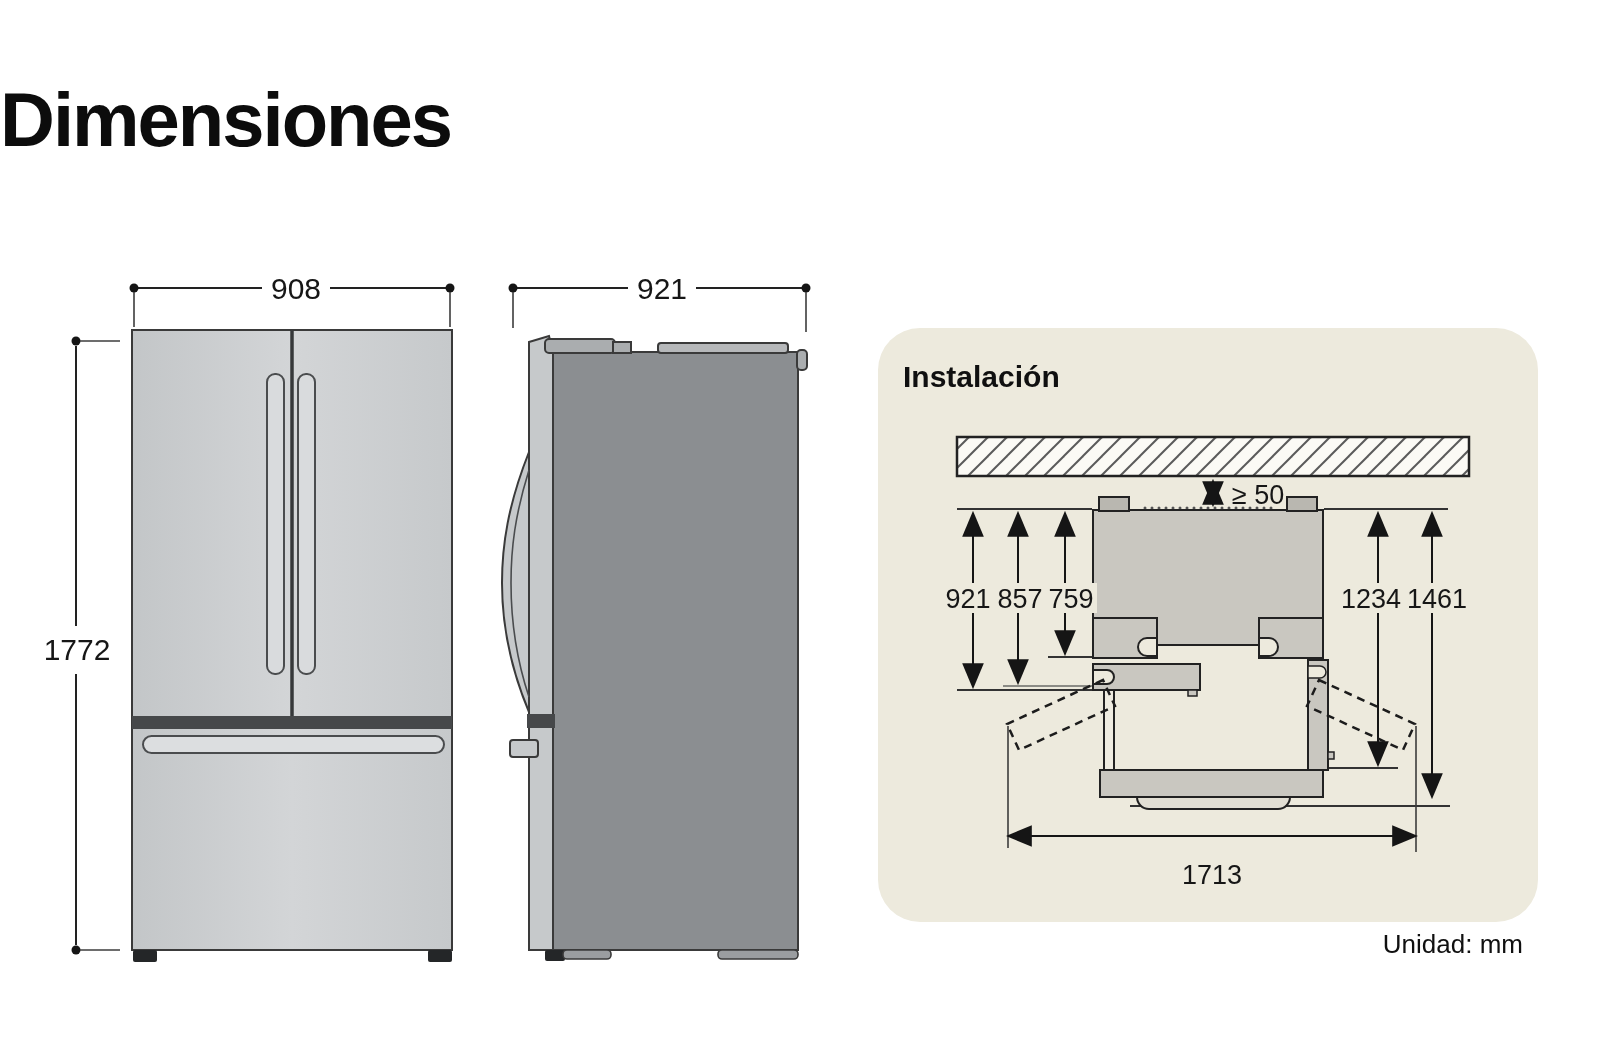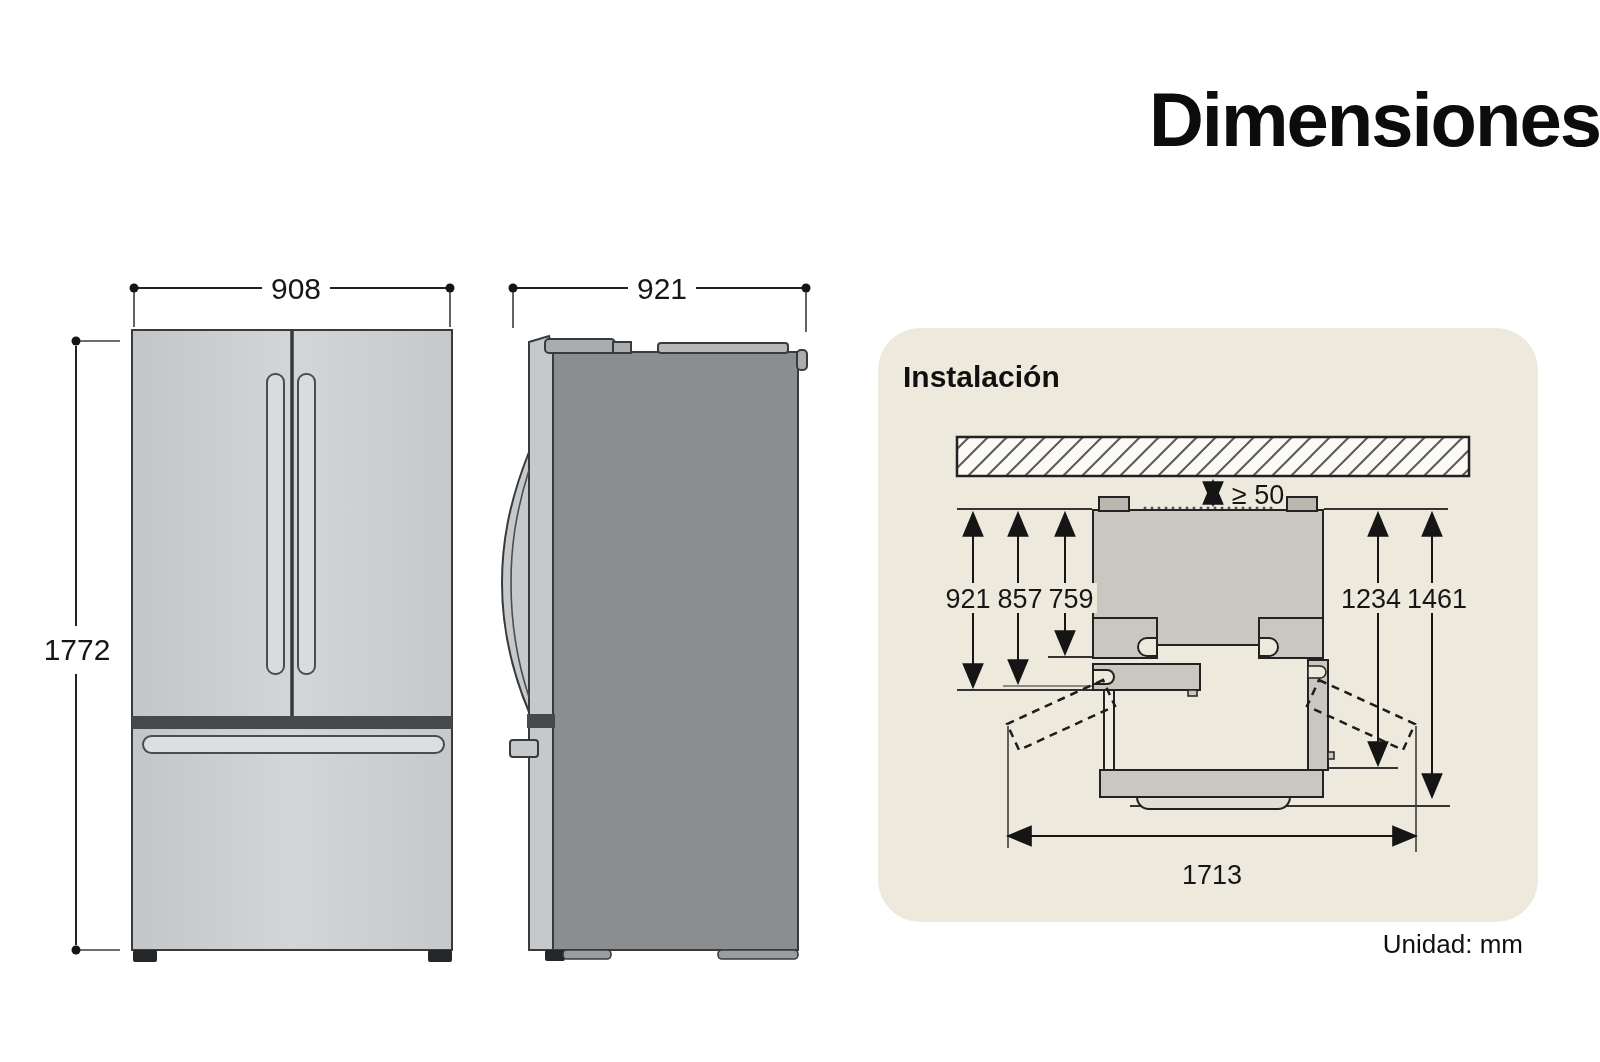--- a/index.html
+++ b/index.html
@@ -1,20 +1,20 @@
 <!DOCTYPE html>
 <html><head>
 <meta charset="utf-8">
 <style>
   html,body { margin:0; padding:0; background:#ffffff; }
   body { width:1600px; height:1062px; overflow:hidden; font-family:"Liberation Sans", sans-serif; }
   .stage { position:relative; width:1600px; height:1062px; background:#ffffff; }
   h1.page-title {
     position:absolute; top:82px; left:0; width:100%; margin:0;
-    text-align:right; font-size:76px; font-weight:700; line-height:1;
+    text-align:left; font-size:76px; font-weight:700; line-height:1;
     letter-spacing:-2px; color:#0c0c0c;
   }
   svg.diagram { position:absolute; left:0; top:0; }
   svg text { fill:#161616; font-family:"Liberation Sans", sans-serif; }
   .dim-num   { font-size:30px; }
   .panel-num { font-size:27px; }
   .panel-title-text { font-size:30px; font-weight:600; fill:#101010; }
   .note-text { font-size:26px; fill:#101010; }
   .outline   { stroke:#3a3a3a; stroke-width:2; }
   .dimline   { stroke:#222222; stroke-width:2; }

